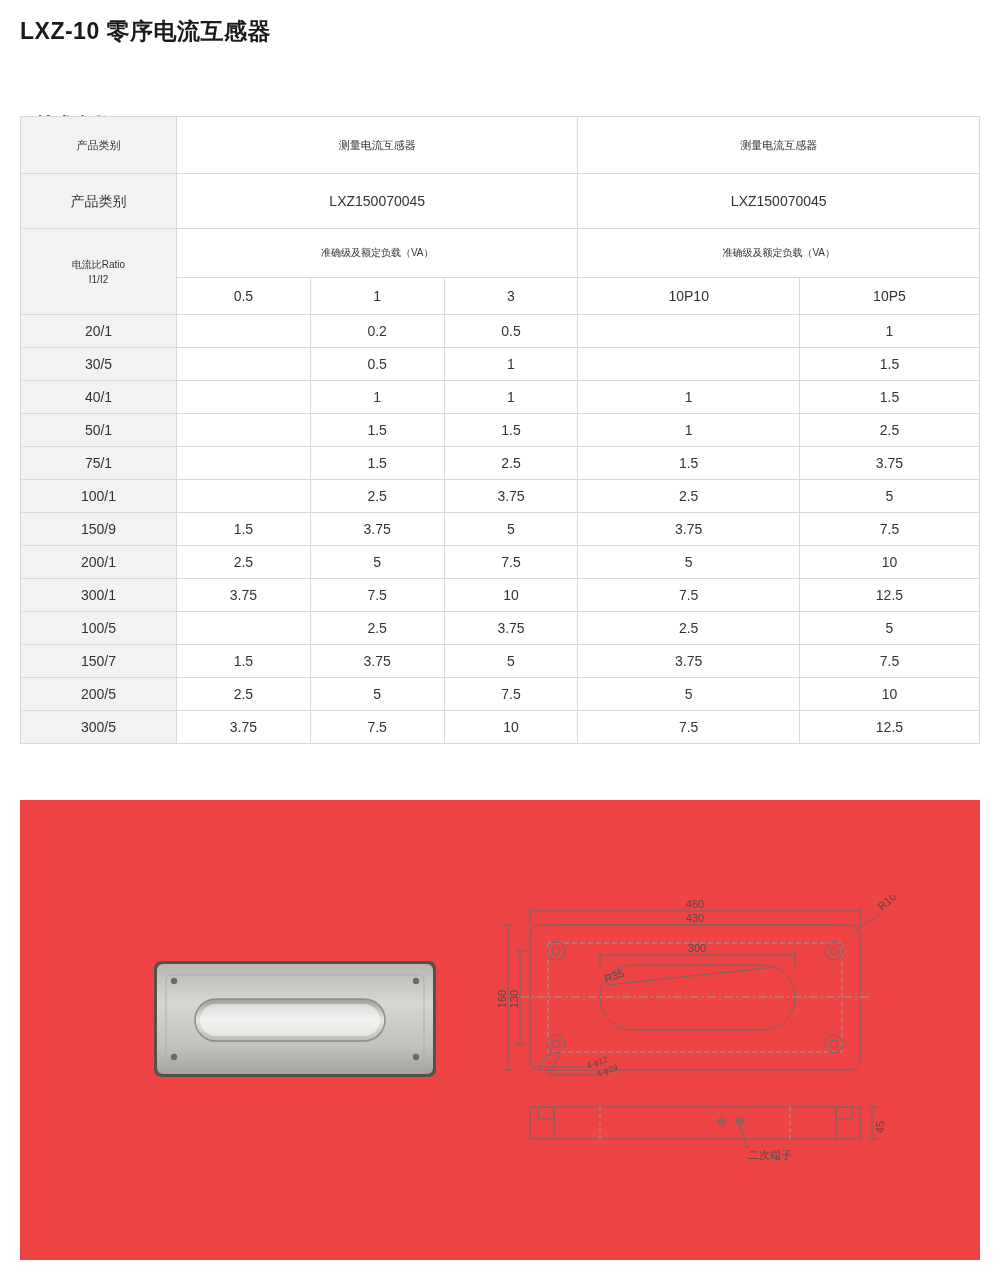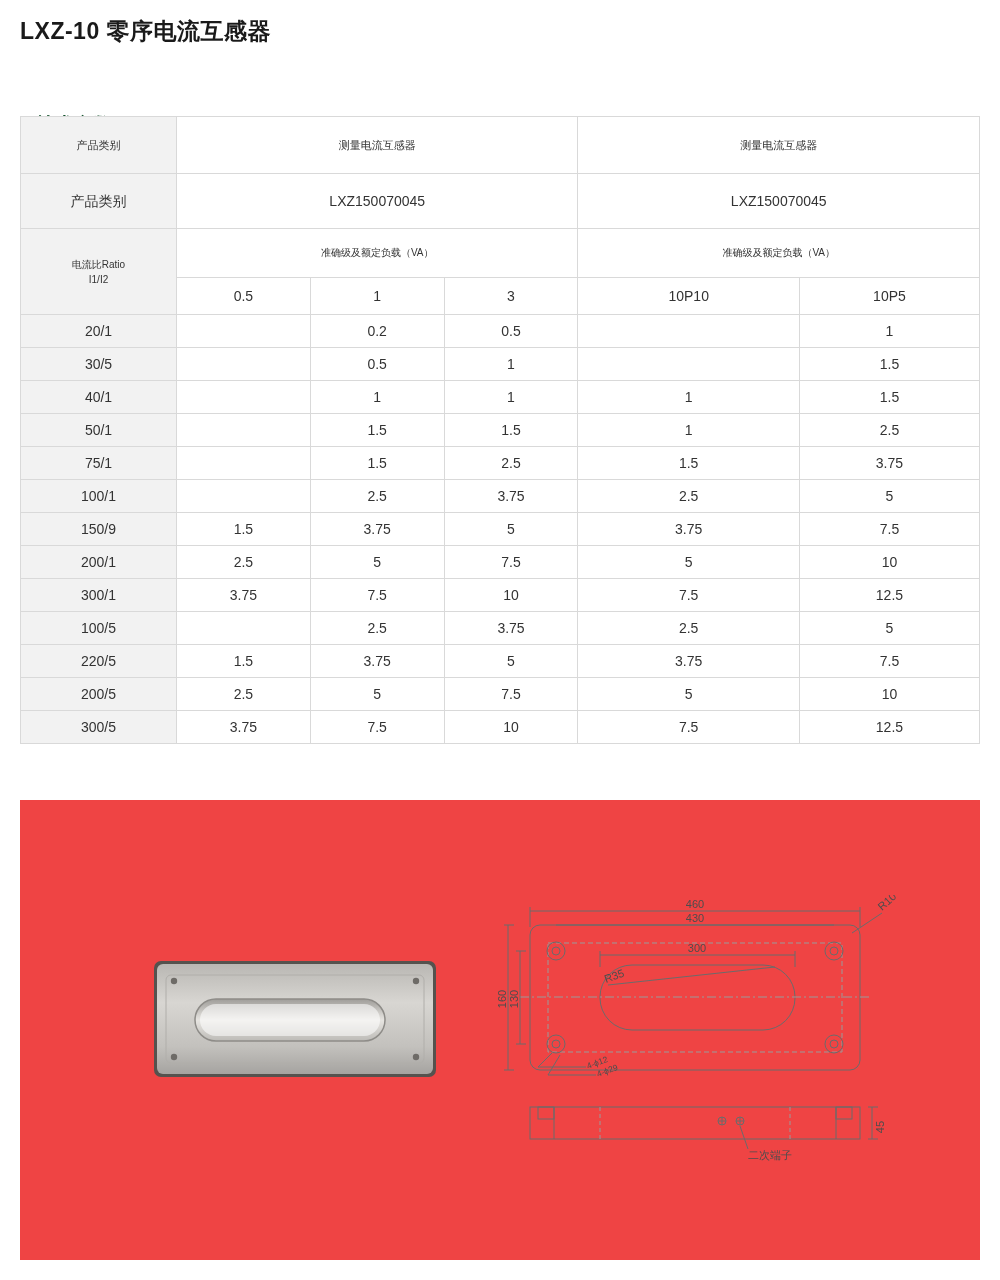--- a/index.html
+++ b/index.html
@@ -241,21 +241,21 @@
           </tr>
           <tr>
             <td class="rowlabel">100/5</td>
             <td></td>
             <td>2.5</td>
             <td>3.75</td>
             <td>2.5</td>
             <td>5</td>
           </tr>
           <tr>
-            <td class="rowlabel">220/5</td>
+            <td class="rowlabel">150/7</td>
             <td>1.5</td>
             <td>3.75</td>
             <td>5</td>
             <td>3.75</td>
             <td>7.5</td>
           </tr>
           <tr>
             <td class="rowlabel">200/5</td>
             <td>2.5</td>
             <td>5</td>

